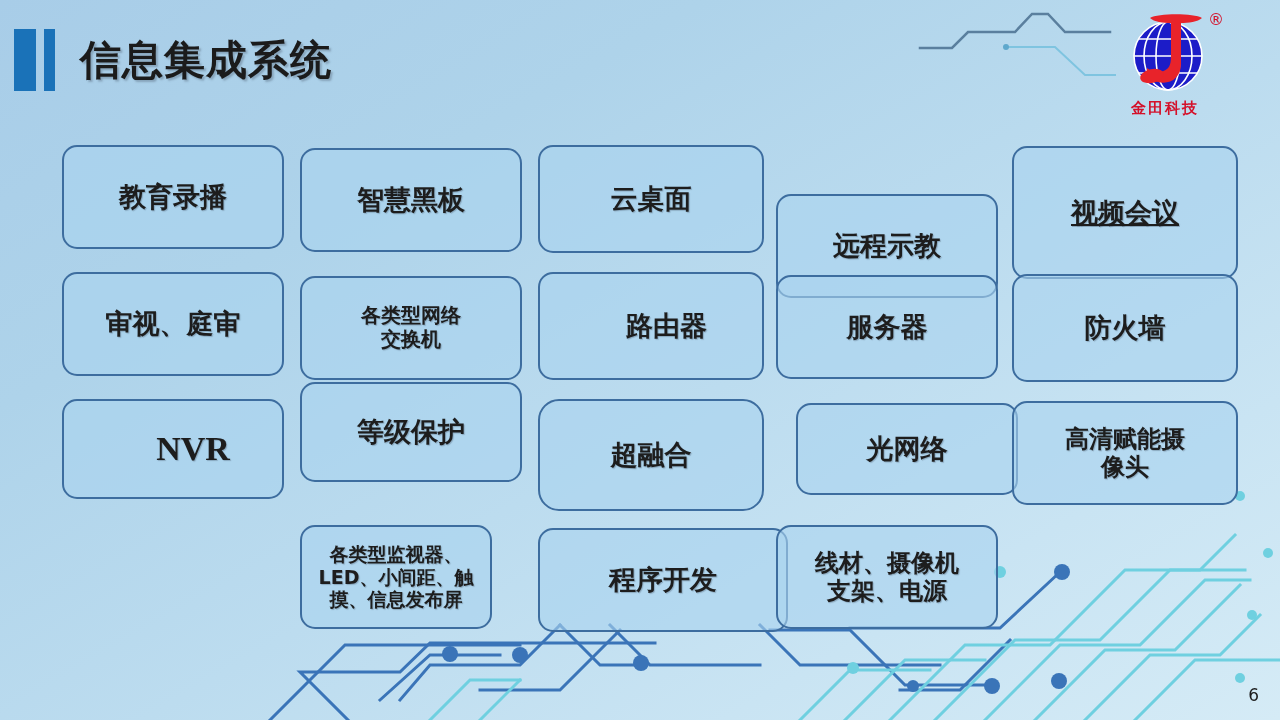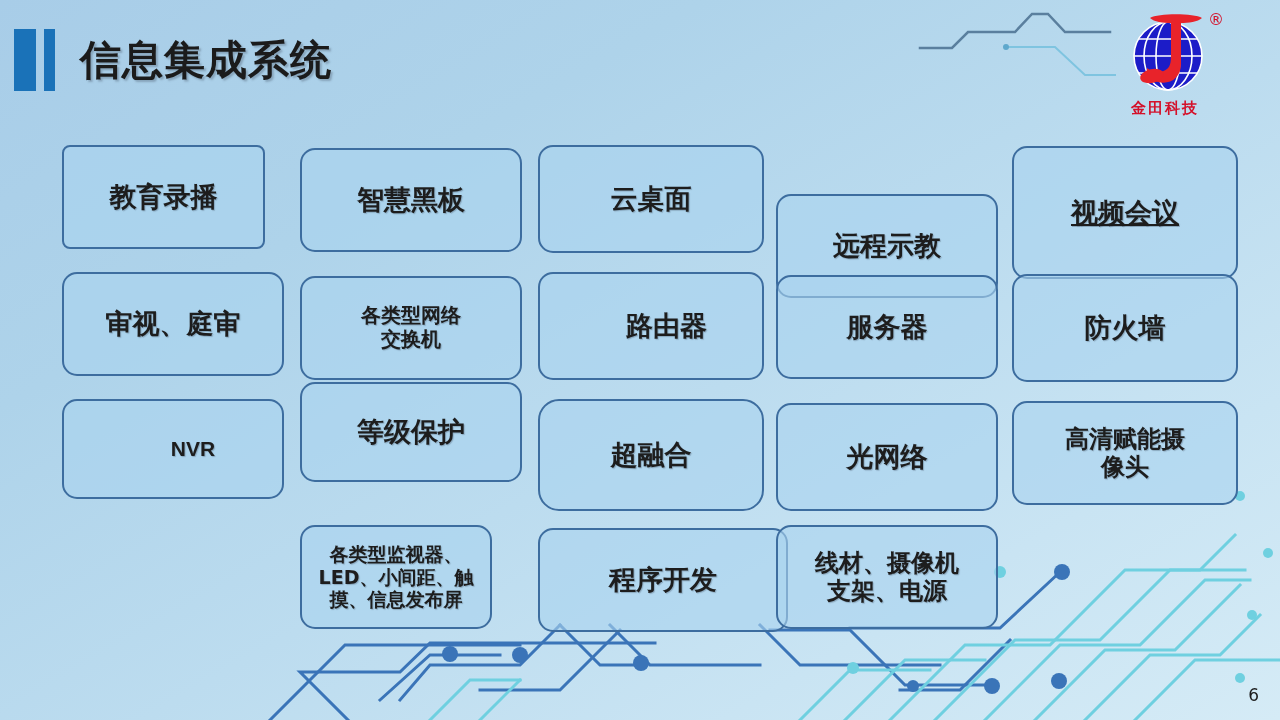--- a/index.html
+++ b/index.html
@@ -100,21 +100,21 @@
     color: #1d1d1d;
     font-family: "DejaVu Sans", "Liberation Sans", sans-serif;
     font-weight: bold;
     text-shadow: 1px 1px 1px rgba(80,100,120,0.40);
   }
   .card .label { display: block; line-height: 1.18; padding: 0 6px; }
   .f-lg  { font-size: 27px; }
   .f-md  { font-size: 24px; }
   .f-sm  { font-size: 20px; text-align: center; }
   .f-xs  { font-size: 19px; }
-  .serif { font-family: Liberation Sans, sans-serif; font-size: 21px; margin-left: 40px; }
+  .serif { font-family: Liberation Serif, serif; font-size: 34px; margin-left: 40px; }
 
   
   #page-number {
     position: absolute;
     right: 21px;
     bottom: 15px;
     font-family: "DejaVu Sans", "Liberation Sans", sans-serif;
     font-size: 17px;
     color: #1d1d1d;
   }
@@ -203,21 +203,21 @@
         </g>
 
         <path d="M44,12 C52,7 88,7 96,12 C92,16 82,17 75,17 L75,58 C75,72 64,79 52,76 C44,74 40,68 41,62 C47,67 56,67 61,63 C65,60 65,54 65,47 L65,17 C57,17 48,16 44,12 Z" fill="#e8232a"></path>
         <ellipse cx="46" cy="70" rx="12" ry="7" fill="#e8232a" transform="rotate(-12 46 70)"></ellipse>
       </svg>
       <div id="logo-reg">®</div>
       <div id="logo-text">金田科技</div>
     </div>
   </div>
 
-  <div class="card" style="left:62px;  top:145px; width:203px; height:104px;border-radius:8px;">
+  <div class="card" style="left:62px;  top:145px; width:222px; height:104px;">
     <span class="label f-lg">
       <span>教育录播</span>
     </span>
   </div>
   <div class="card" style="left:300px; top:148px; width:222px; height:104px;">
     <span class="label f-lg">
       <span>智慧黑板</span>
     </span>
   </div>
   <div class="card" style="left:538px; top:145px; width:226px; height:108px;">
@@ -271,21 +271,21 @@
   <div class="card" style="left:300px; top:382px; width:222px; height:100px;">
     <span class="label f-lg">
       <span>等级保护</span>
     </span>
   </div>
   <div class="card" style="left:538px; top:399px; width:226px; height:112px;border-radius:21px;">
     <span class="label f-lg">
       <span>超融合</span>
     </span>
   </div>
-  <div class="card" style="left:776px; top:403px; width:222px; height:108px;">
+  <div class="card" style="left:796px; top:403px; width:222px; height:92px;">
     <span class="label f-lg">
       <span>光网络</span>
     </span>
   </div>
   <div class="card" style="left:1012px;top:401px; width:226px; height:104px;">
     <span class="label f-md">
       <span>高清赋能摄</span><br>
       <span>像头</span>
     </span>
   </div>

